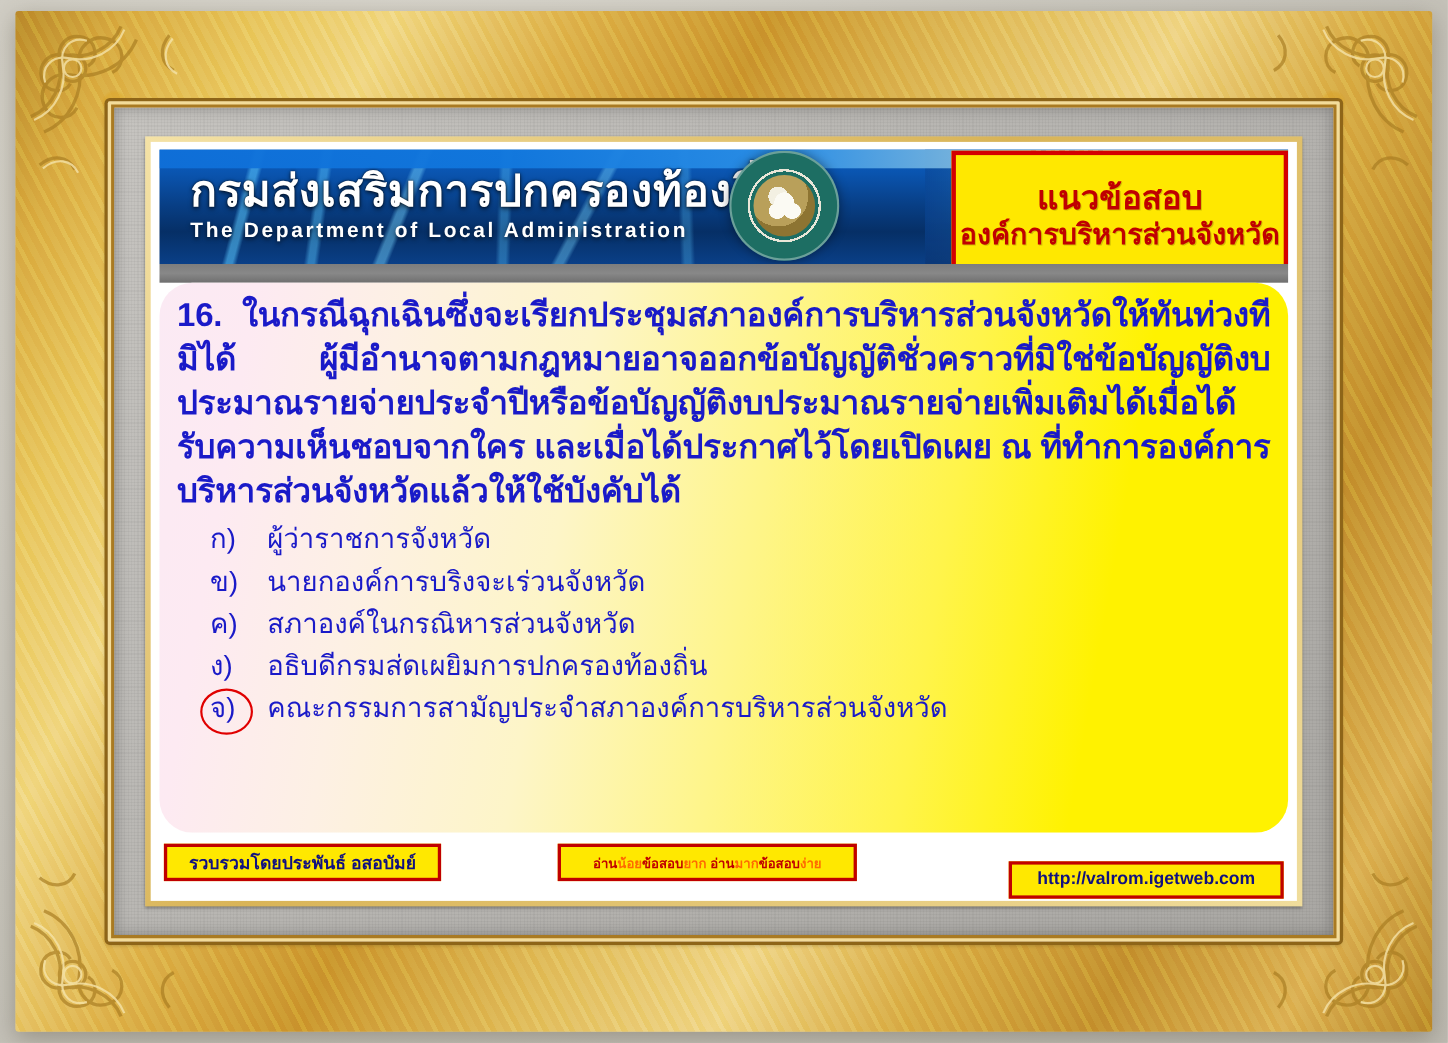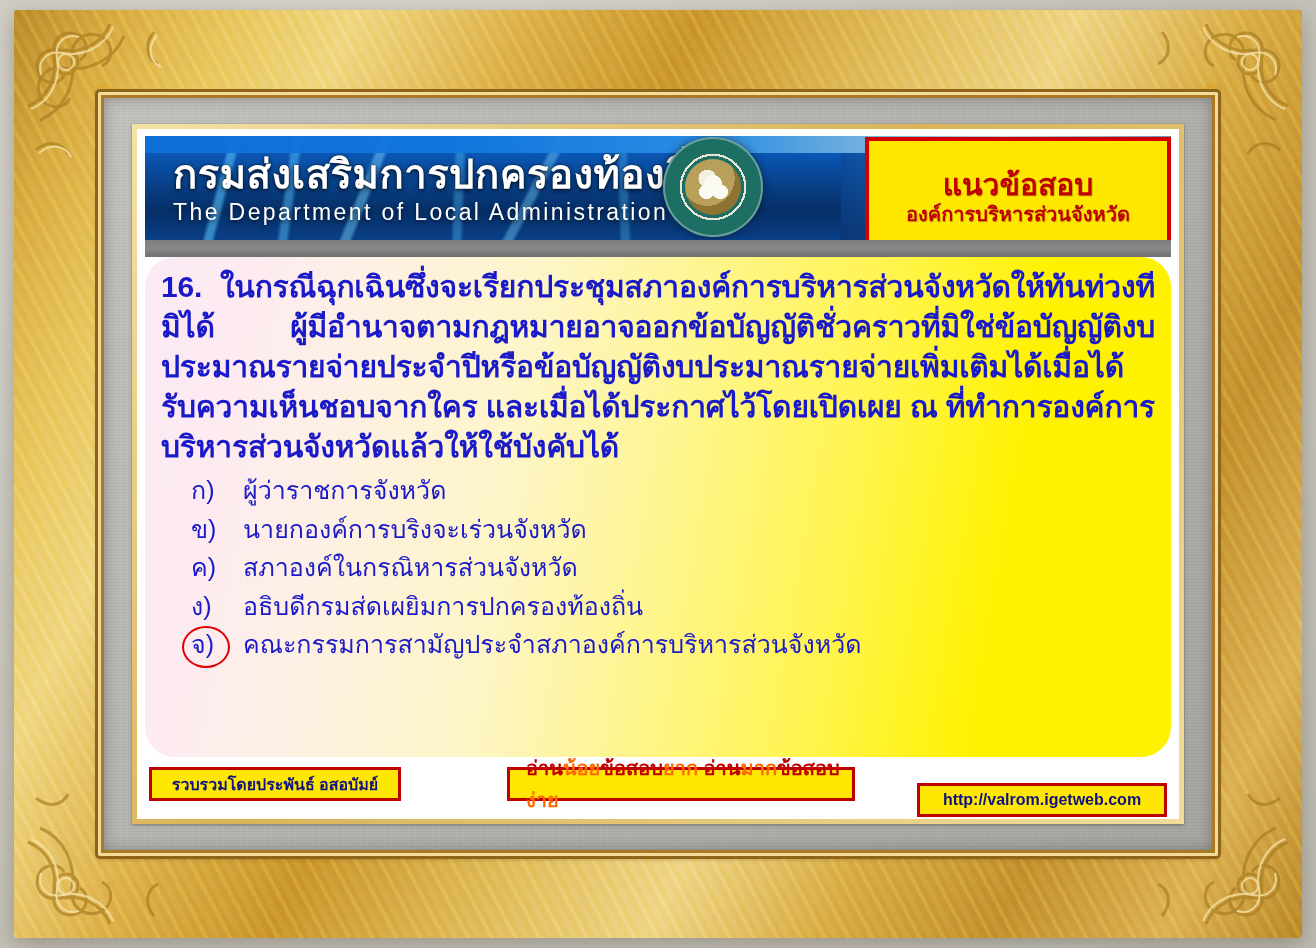--- a/index.html
+++ b/index.html
@@ -159,21 +159,21 @@
   }
   .banner-th {
     font-family: "Liberation Sans", "DejaVu Sans", sans-serif;
     font-size: 40px; font-weight: 700; color: #ffffff;
     letter-spacing: .5px; line-height: 1;
     text-shadow: 0 2px 5px rgba(0,0,0,.65), 0 0 2px rgba(0,0,0,.8);
     white-space: nowrap;
   }
   .banner-en {
     font-family: "Liberation Sans", "DejaVu Sans", sans-serif;
-    font-size: 23px; font-weight: 400; color: #ffffff;
+    font-size: 19px; font-weight: 700; color: #ffffff;
     letter-spacing: 2.4px; line-height: 1.25; margin-top: 4px;
     text-shadow: 0 2px 4px rgba(0,0,0,.6);
     white-space: nowrap;
   }
   
   .seal {
     position: absolute; left: 518px; top: 1px; z-index: 5;
     width: 100px; height: 100px; border-radius: 50%;
     background:
       radial-gradient(circle at 50% 50%, #fdfdfb 0 30%, #1d6e63 30% 34%, #f2f0e6 34% 37%, #1d6e63 37% 44%, #e9e6d8 44% 47%, #1d6e63 47% 50%);
@@ -209,21 +209,21 @@
     gap: 2px;
   }
   .exam-badge .b1 {
     font-family: "Liberation Sans","DejaVu Sans",sans-serif;
     font-size: 30px; font-weight: 700; color: #c00000;
     text-shadow: 1px 1px 0 rgba(0,0,0,.18);
     line-height: 1.1;
   }
   .exam-badge .b2 {
     font-family: "Liberation Sans","DejaVu Sans",sans-serif;
-    font-size: 20px; font-weight: 700; color: #c00000;
+    font-size: 26px; font-weight: 700; color: #c00000;
     text-shadow: 1px 1px 0 rgba(0,0,0,.18);
     line-height: 1.1;
   }
 
   
   .grey-sep {
     flex: 0 0 17px;
     background: linear-gradient(180deg,#7d7d7d 0%, #888 50%, #6f6f6f 100%);
   }
 
@@ -284,21 +284,21 @@
   .fbox {
     position: absolute;
     background: #ffe800;
     border: 3px solid #c00000;
     display: flex; align-items: center; justify-content: center;
     height: 34px;
     font-family: "Liberation Sans","DejaVu Sans",sans-serif;
     font-weight: 700;
   }
   .fbox-left  { left: 4px;   top: 10px; width: 252px; font-size: 16px; color: #101080; }
-  .fbox-mid   { left: 362px; top: 10px; width: 348px; font-size: 20px; padding-left: 16px; }
+  .fbox-mid   { left: 362px; top: 10px; width: 272px; font-size: 12px; }
   .fbox-right { right: 4px;  top: 26px; width: 250px; font-size: 16px; color: #101080; }
 </style>
 </head>
 <body>
 
 <div class="wall"></div>
 
 <div class="frame-outer">
   <div class="gold-body"></div>
   <div class="gold-relief"></div>

